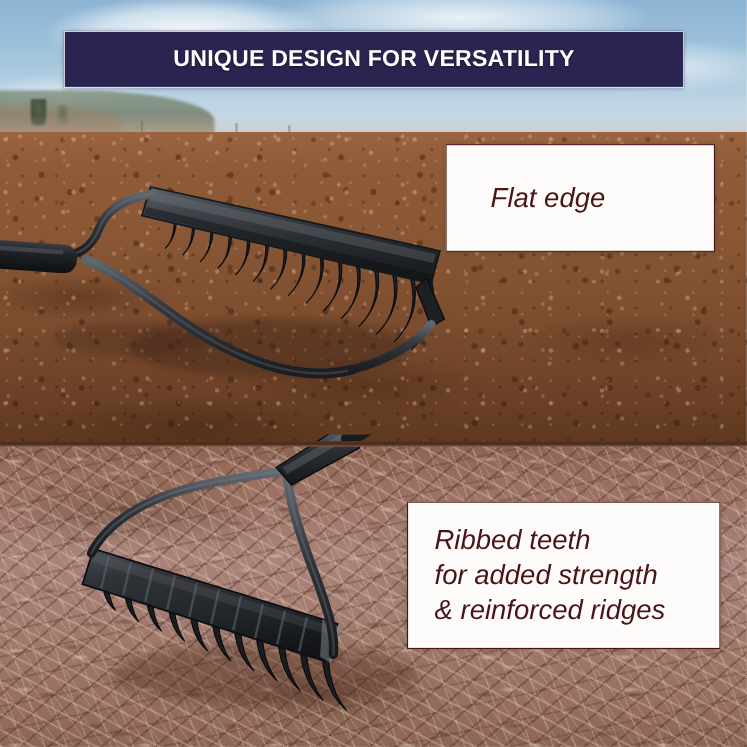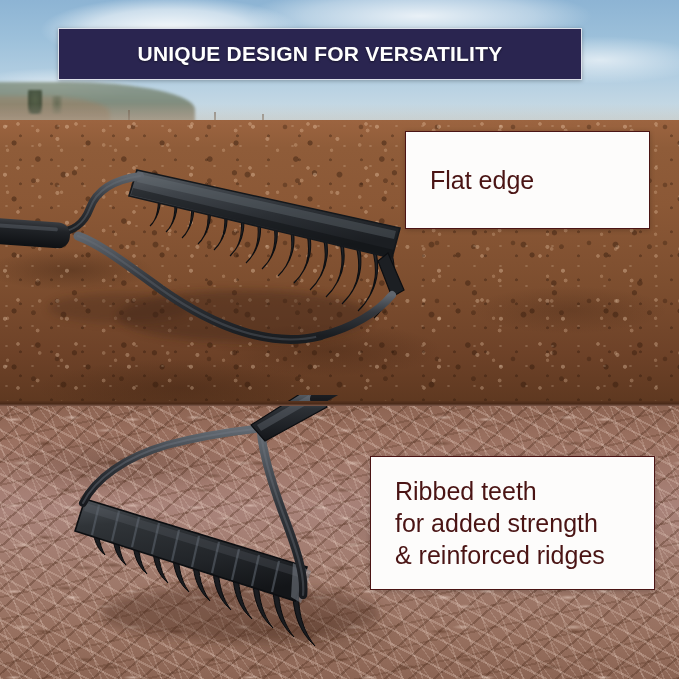--- a/index.html
+++ b/index.html
@@ -139,21 +139,21 @@
     z-index:6;
   }
 
   
   .rake-top { position:absolute; left:0; top:140px; width:420px; height:230px; z-index:4; }
   .rake-bottom { position:absolute; left:55px; top:395px; width:350px; height:270px; z-index:4; }
 
   
   .banner {
     position:absolute; left:58px; top:28px;
-    width:524px; height:52px;
+    width:564px; height:52px;
     background:#2a2550;
     border:1px solid rgba(236,240,246,.92);
     display:flex; align-items:center; justify-content:center;
     box-shadow:0 1px 4px rgba(0,0,0,.28);
     z-index:8;
   }
   .banner-text {
     color:#ffffff;
     font-size:21px;
     font-weight:bold;
@@ -168,36 +168,37 @@
     position:absolute;
     background:#fdfcfb;
     border:1.5px solid #4a1414;
     display:flex; flex-direction:column; justify-content:center;
     z-index:8;
     box-shadow:0 1px 5px rgba(0,0,0,.22);
   }
   .callout-1 {
     left:405px; top:131px;
     width:245px; height:98px;
-    padding-left:24px;
+    padding-left:40px;
+    font-style:italic;
   }
   .callout-2 {
     left:370px; top:456px;
     width:285px; height:134px;
     padding-left:24px;
   }
   .callout-line {
     color:#4a1414;
     font-size:25px;
     line-height:31px;
     font-weight:normal;
     white-space:nowrap;
     font-family:"Liberation Sans", sans-serif;
   }
-  .callout-2 .callout-line { font-size:25px; line-height:32px; }
+  .callout-2 .callout-line { font-size:25px; line-height:32px;font-style:italic; }
 </style>
 </head>
 <body>
 
 <div class="infographic">
 
   <div class="panel-top">
 
     <div class="sky"></div>
     <div class="far-hill"></div>

